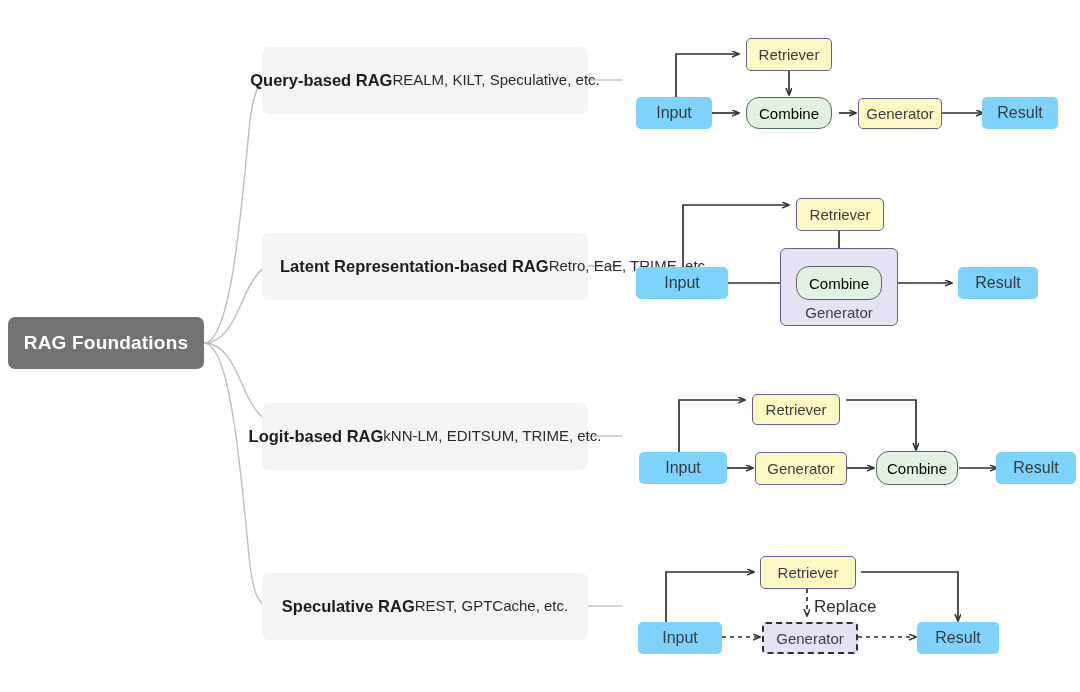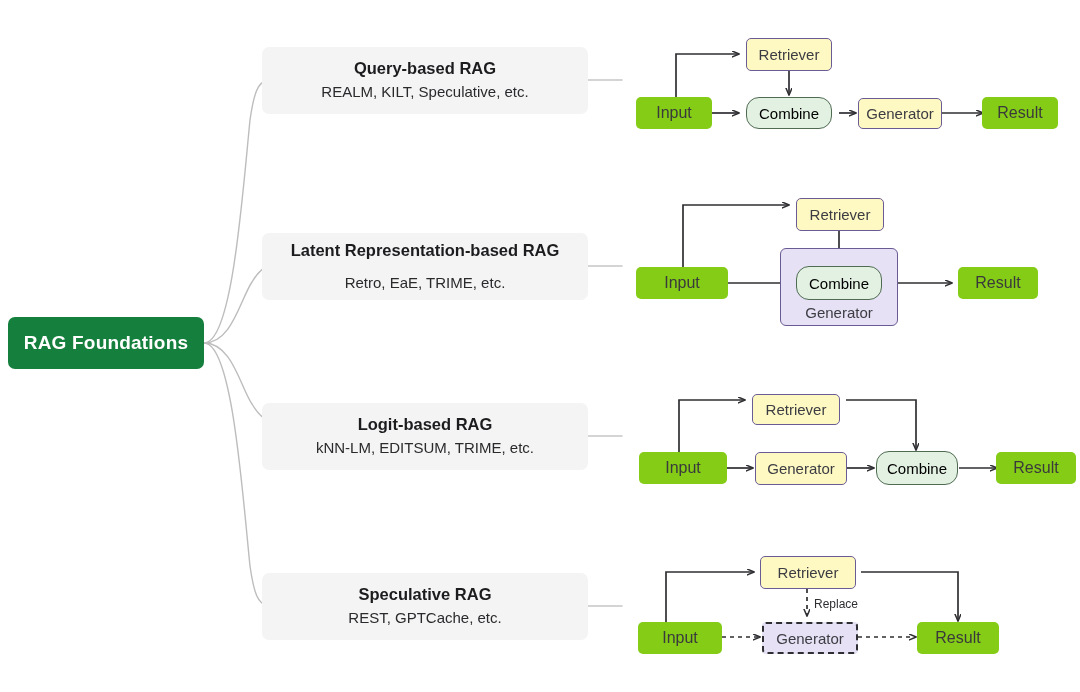--- a/index.html
+++ b/index.html
@@ -30,21 +30,21 @@
     pointer-events: none;
   }
 
   
   .root-node {
     position: absolute;
     left: 8px;
     top: 317px;
     width: 196px;
     height: 52px;
-    background: #15803d;
+    background: #737373;
     border-radius: 7px;
     display: flex;
     align-items: center;
     justify-content: center;
     box-sizing: border-box;
   }
   .root-node .root-label {
     color: #ffffff;
     font-size: 19px;
     font-weight: bold;
@@ -52,21 +52,21 @@
     white-space: nowrap;
   }
 
   
   .topic-box {
     position: absolute;
     background: #f4f4f5;
     border-radius: 7px;
     box-sizing: border-box;
     display: flex;
-    flex-direction: column;
+    flex-direction: row;
     align-items: center;
     justify-content: center;
     padding: 6px 18px;
   }
   .topic-title {
     font-size: 16.5px;
     font-weight: bold;
     color: #1c1c1e;
     line-height: 1.45;
     white-space: nowrap;
@@ -84,21 +84,21 @@
     position: absolute;
     box-sizing: border-box;
     display: flex;
     align-items: center;
     justify-content: center;
     font-size: 15px;
     color: #3c3c43;
     white-space: nowrap;
   }
   .node-plain {
-    background: #84cc16;
+    background: #7dd3fc;
     border-radius: 5px;
     color: #3a3a3c;
     font-size: 16px;
     text-align: right;
   }
   .node-purple {
     background: #fef9c3;
     border: 1.6px solid #6b5b95;
     border-radius: 5px;
     color: #3c3c43;
@@ -125,21 +125,21 @@
     position: absolute;
     left: 0;
     right: 0;
     bottom: 4px;
     text-align: center;
     font-size: 15px;
     color: #3c3c43;
   }
   .edge-label {
     position: absolute;
-    font-size: 12px;
+    font-size: 17px;
     color: #2f2f33;
     white-space: nowrap;
   }
 </style>
 </head>
 <body>
 
 <div id="canvas">
 
   <svg class="layer-svg" viewBox="0 0 1080 692">

